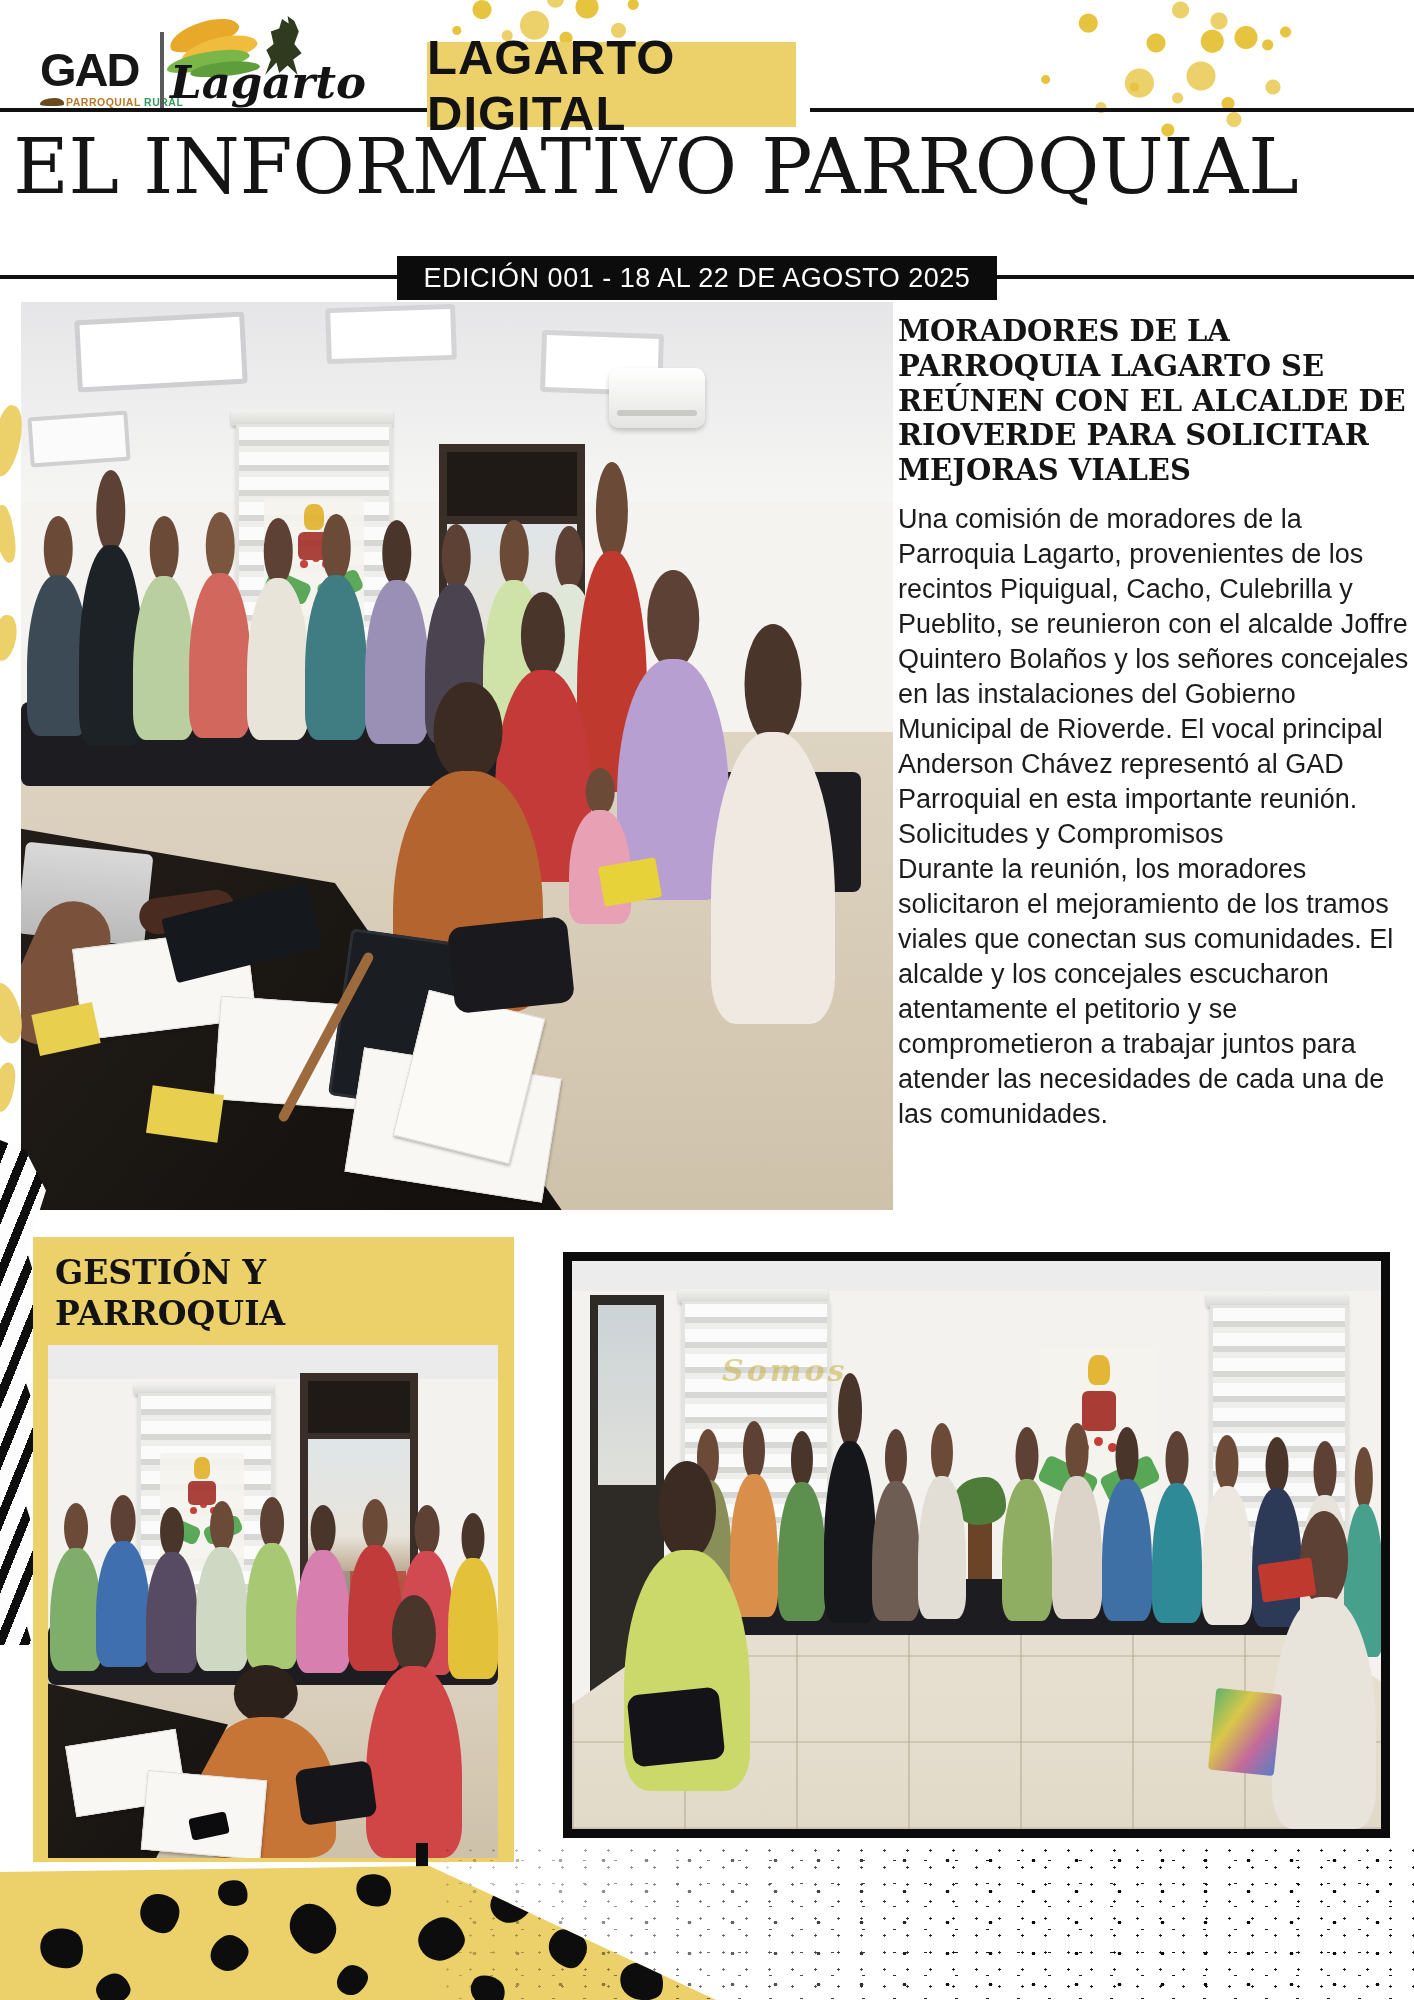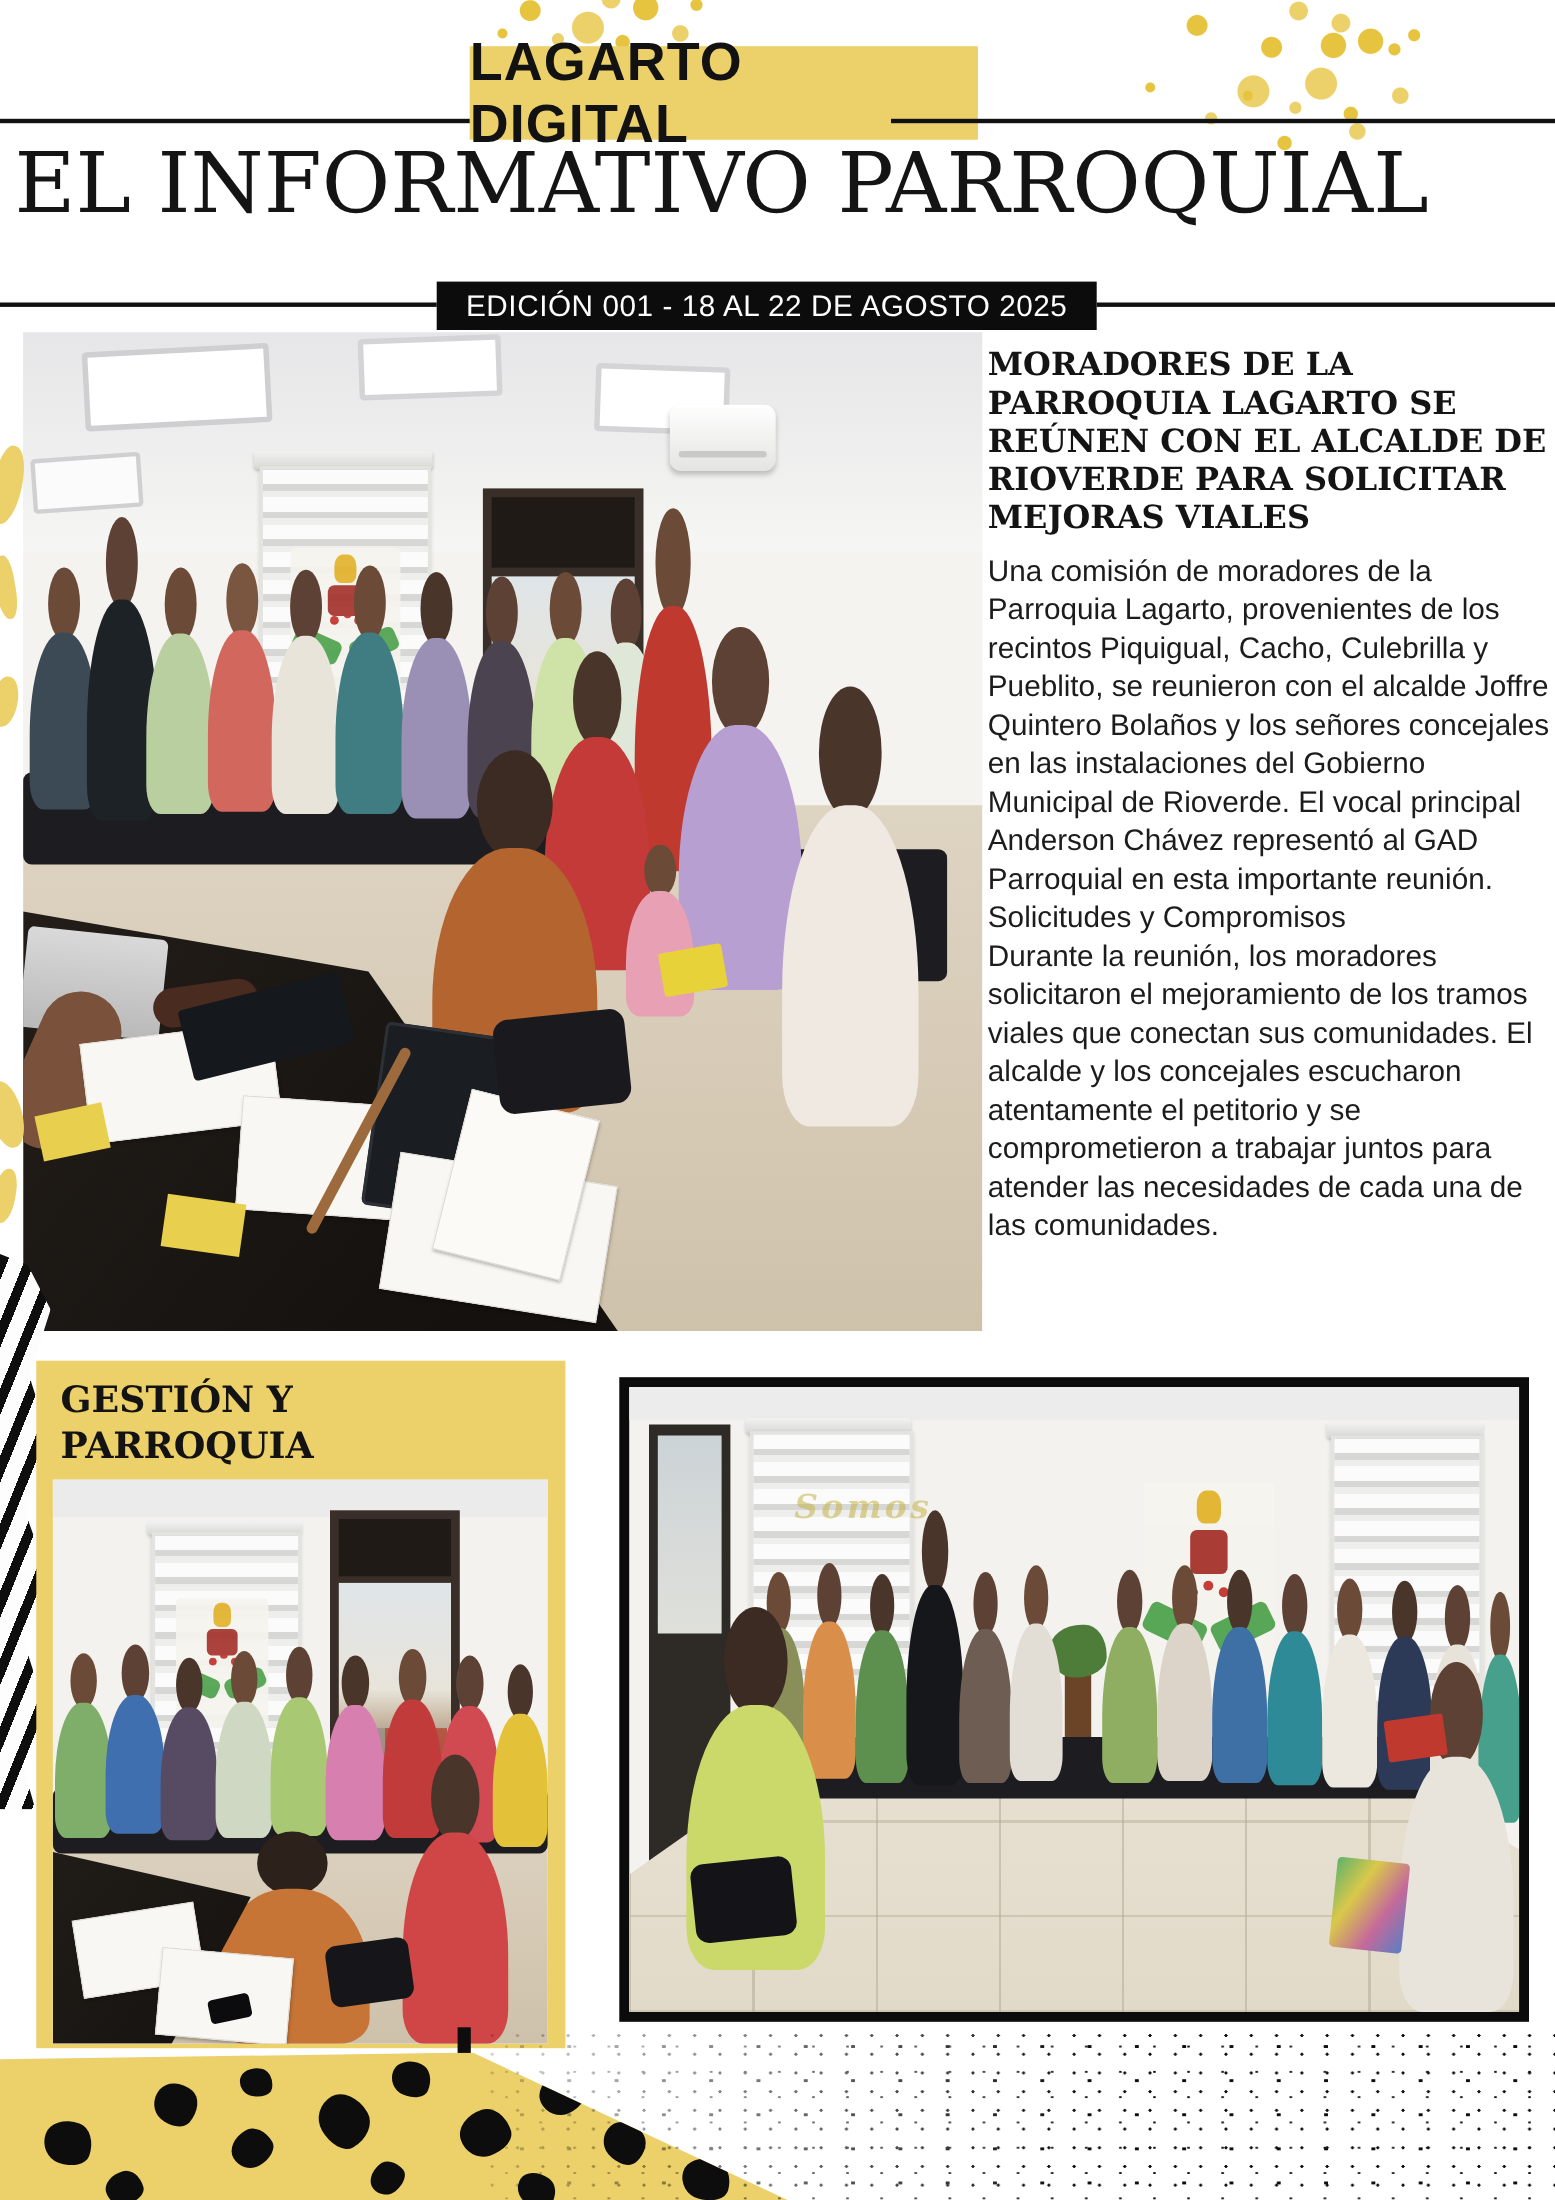--- a/index.html
+++ b/index.html
@@ -78,26 +78,42 @@
       radial-gradient(circle at 8% 70%,#e7c43f 0 4px,transparent 5px),
       radial-gradient(circle at 92% 20%,#e7c43f 0 5px,transparent 6px),
       radial-gradient(circle at 55% 10%,#ecd06a 0 8px,transparent 9px);}
   .scribble{background:#0d0d0d;border-radius:3px;}
 </style>
 </head>
 <body>
 
 <div class="page">
 
+  <div class="abs" style="left:40px;top:16px;width:270px;height:96px;">
+    <div class="abs logo-gad" style="left:0;top:26px;">GAD</div>
+    <div class="abs logo-sub" style="left:26px;top:80px;white-space:nowrap;">
+      <span class="orange">PARROQUIAL</span>
+      <span class="green">RURAL</span>
+    </div>
+    <div class="abs" style="left:0;top:82px;width:24px;height:8px;background:#6b4a1f;border-radius:60% 40% 30% 30%/80% 60% 20% 20%;"></div>
+    <div class="abs logo-bar" style="left:120px;top:16px;height:76px;"></div>
+    <div class="abs wheat" style="left:128px;top:6px;width:72px;height:26px;background:#e8a92b;transform:rotate(-18deg);"></div>
+    <div class="abs wheat" style="left:140px;top:22px;width:78px;height:24px;background:#f0bc3e;transform:rotate(-14deg);"></div>
+    <div class="abs wheat" style="left:126px;top:36px;width:84px;height:18px;background:#7ab648;transform:rotate(-10deg);"></div>
+    <div class="abs wheat" style="left:150px;top:46px;width:70px;height:14px;background:#5d9e3a;transform:rotate(-6deg);"></div>
+    <div class="abs" style="left:214px;top:0;width:56px;height:62px;background:#2f3a1f;
+         clip-path:polygon(20% 95%,30% 70%,22% 55%,35% 45%,30% 25%,45% 20%,50% 5%,62% 12%,60% 0,72% 8%,80% 25%,72% 45%,85% 60%,70% 70%,78% 95%,60% 80%,45% 92%,40% 75%);"></div>
+    <div class="abs logo-script" style="left:130px;top:40px;">Lagarto</div>
+  </div>
 
   <div class="abs spray-y" style="left:440px;top:-6px;width:210px;height:52px;"></div>
   <div class="abs spray-y" style="left:1030px;top:-10px;width:250px;height:160px;transform:rotate(12deg);"></div>
   <div class="abs spray-y" style="left:1120px;top:10px;width:180px;height:110px;"></div>
 
-  <div class="abs banner" style="left:427px;top:42px;width:462px;height:85px;">
+  <div class="abs banner" style="left:427px;top:42px;width:369px;height:85px;">
     <span>LAGARTO DIGITAL</span>
   </div>
   <div class="abs rule" style="left:0;top:108px;width:427px;"></div>
   <div class="abs rule" style="left:810px;top:108px;width:604px;"></div>
 
   <div class="abs big-title" style="left:0;top:122px;width:1312px;">EL INFORMATIVO PARROQUIAL</div>
 
   <div class="abs edition" style="left:397px;top:256px;width:600px;height:44px;">
     <span>EDICIÓN 001 - 18 AL 22  DE AGOSTO 2025</span>
   </div>

